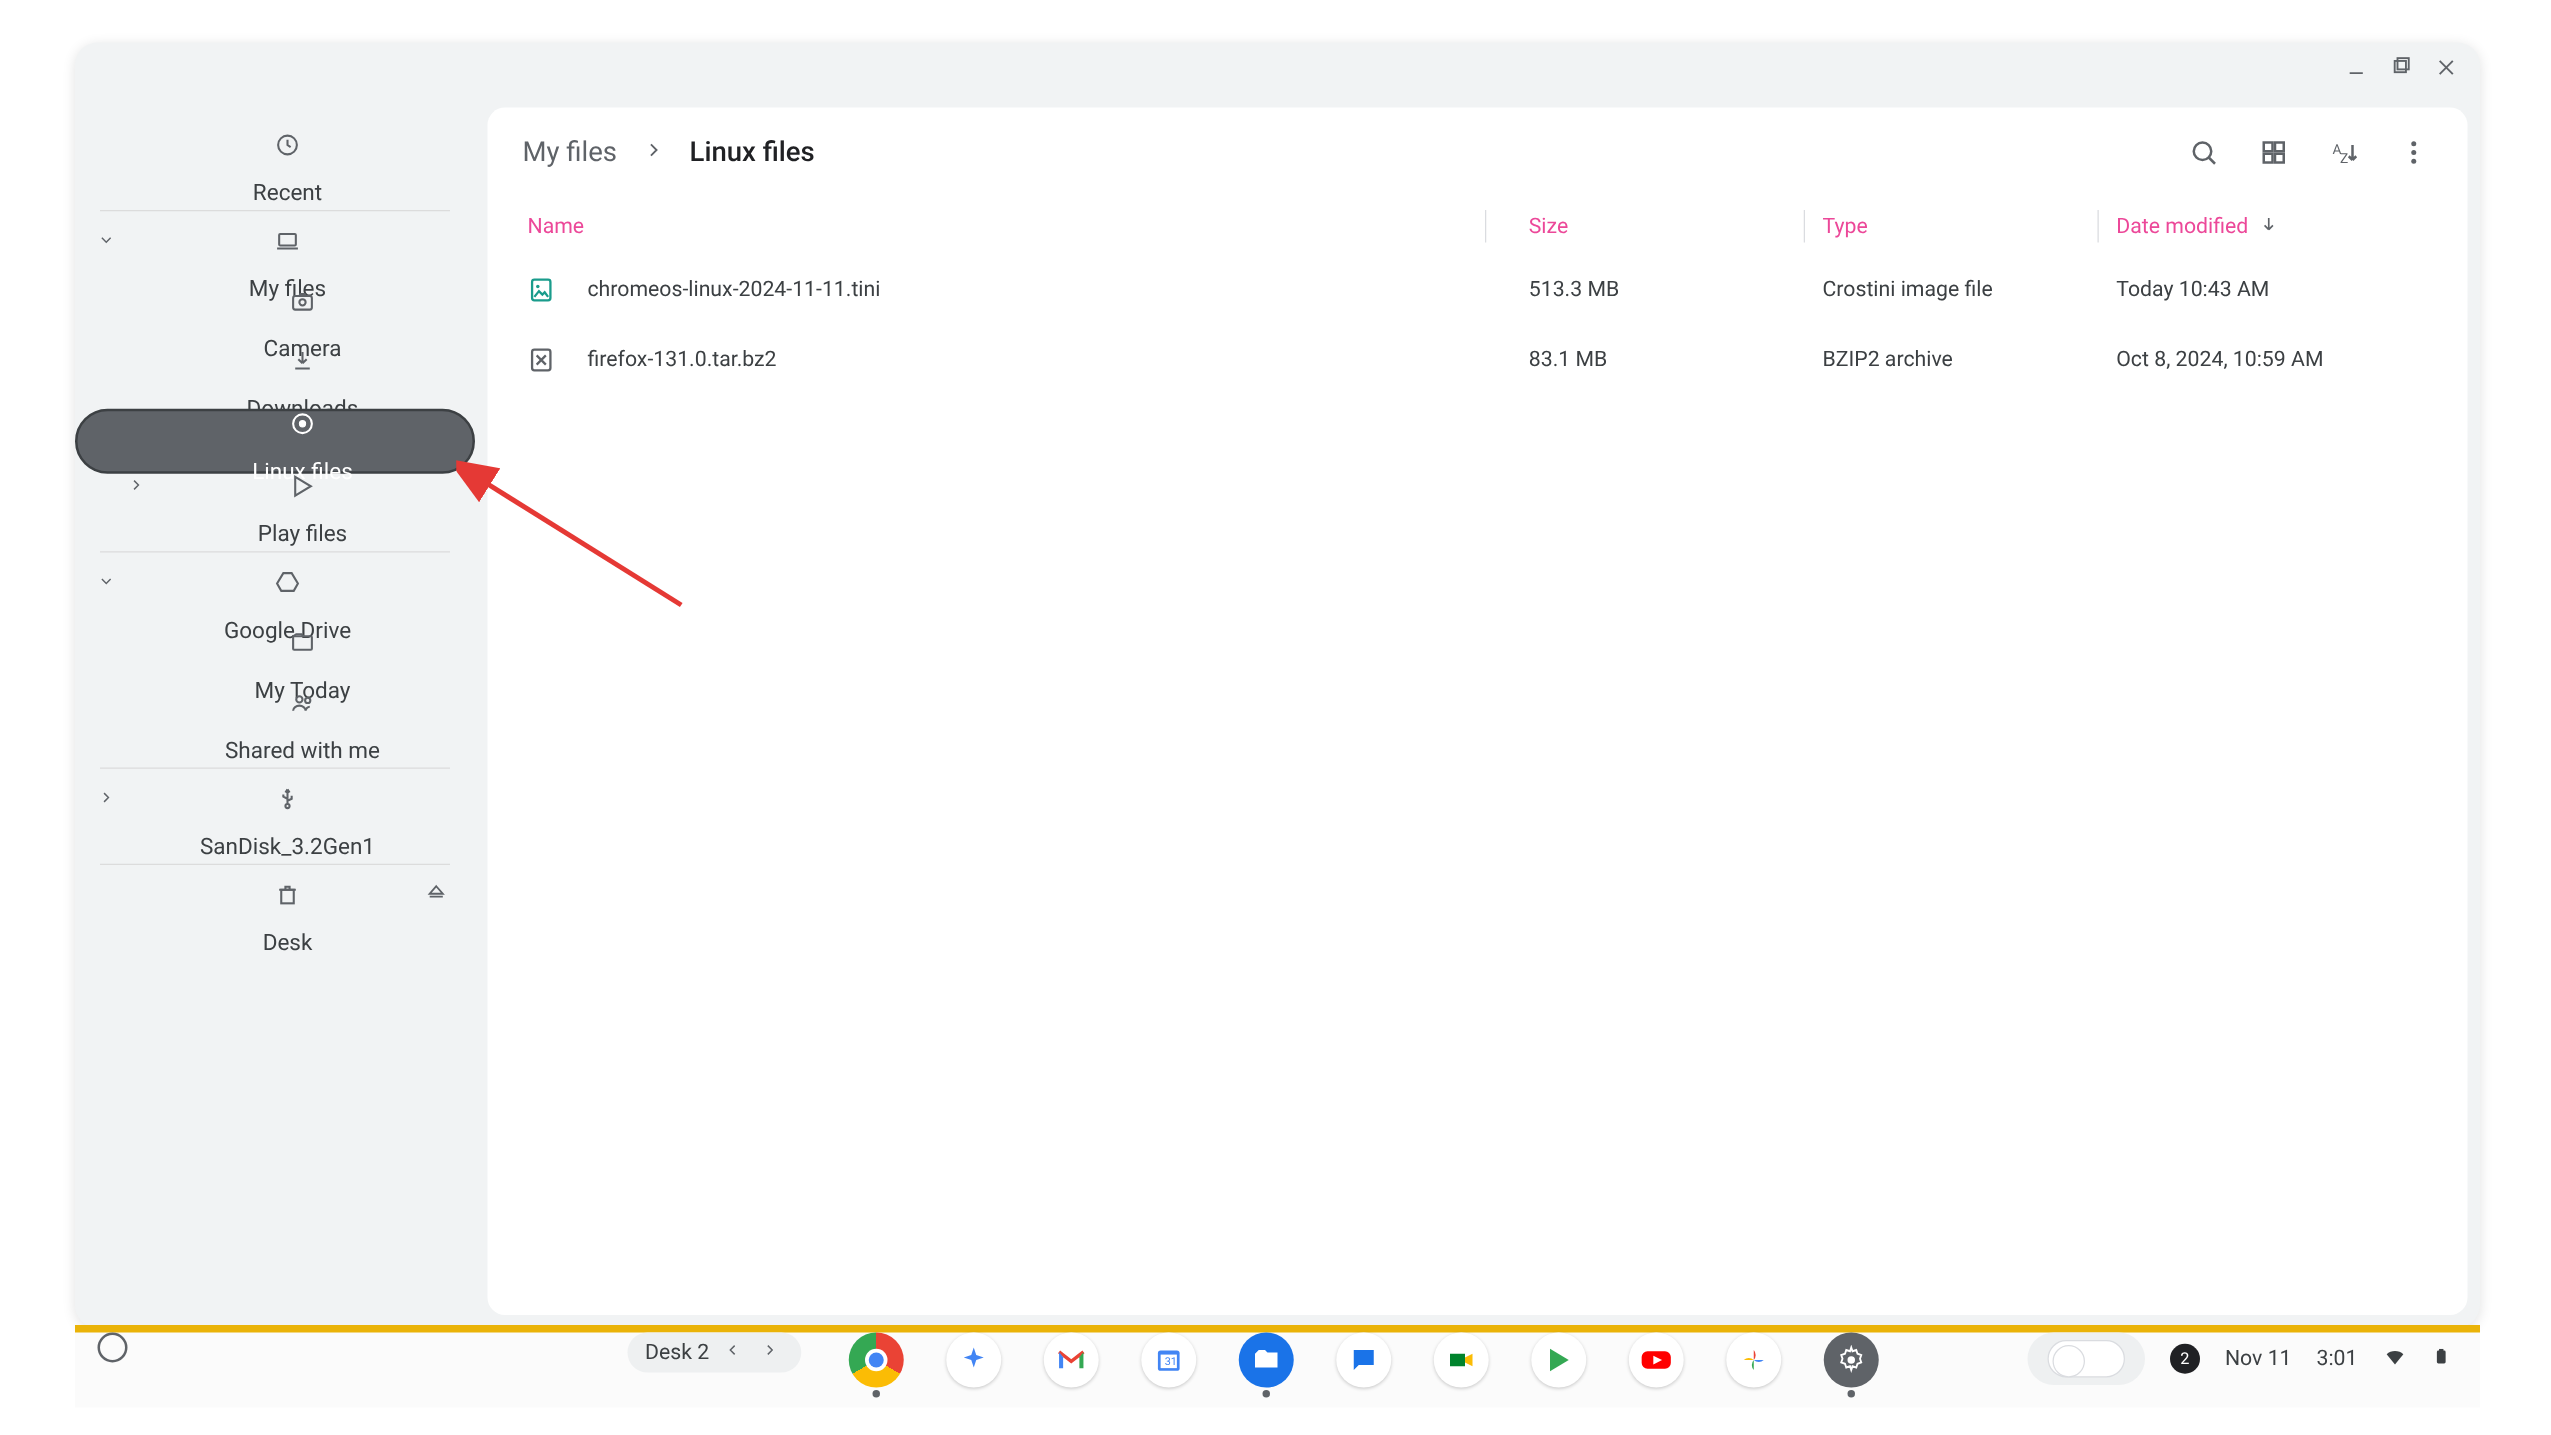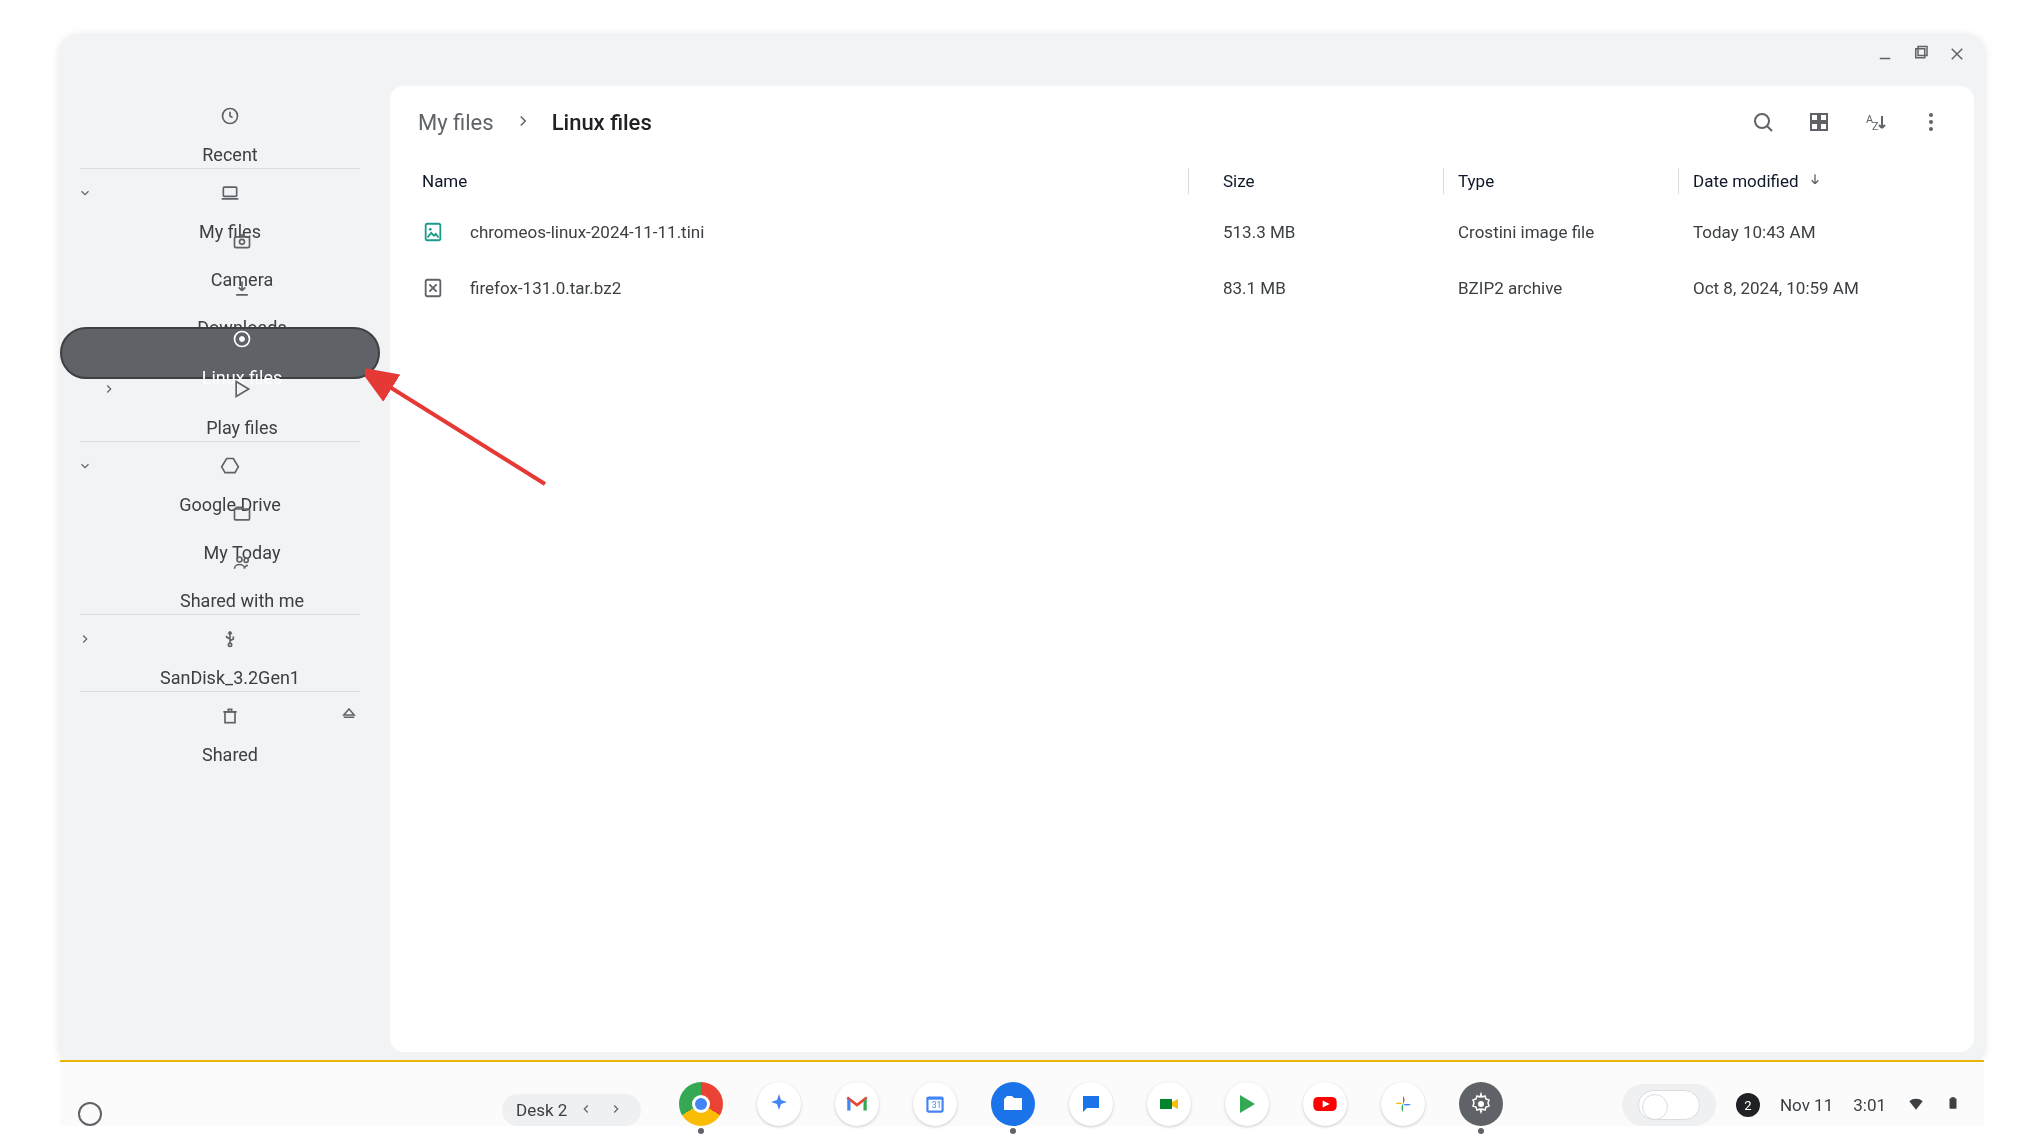--- a/index.html
+++ b/index.html
@@ -61,21 +61,21 @@
   gap: 18px;
 }
 .breadcrumb { display:flex; align-items:center; gap: 20px; font-size:22px; color:#5f6368; }
 .breadcrumb .current { color:#202124; font-weight:500; }
 .header-actions { margin-left:auto; display:flex; gap: 26px; }
 .hact { width:30px; height:30px; display:flex; align-items:center; justify-content:center; color:#5f6368; cursor:pointer; }
 
 
 .tbl-head {
   display:flex; padding: 0 28px; height: 46px; align-items:center;
-  font-size: 17px; color:#0f172a; position:relative;
+  font-size: 17px; color:#ec4899; position:relative;
 }
 .col-name { flex: 0 0 770px; padding-left:4px; }
 .col-size { flex: 0 0 220px; margin-left: 20px; }
 .col-type { flex: 0 0 220px; }
 .col-date { flex: 1; display:flex; align-items:center; gap:8px; }
 .colsep { width:1px; height:26px; background:#dadce0; margin: 0 14px 0 0; }
 .tbl-head .sort-ic { color:#5f6368; }
 
 .tbl-body { padding: 0 28px; }
 .row {
@@ -88,22 +88,22 @@
 .annotation-arrow {
   position:absolute;
   left: 305px; top: 330px;
   width: 200px; height: 130px;
   pointer-events:none;
 }
 
 
 .shelf {
   position:absolute; left:60px; right:57px; bottom:22px; height:66px;
-  background:#fbfbfb; border-top:2px solid #eab308;
-  display:flex; align-items:flex-end;
+  background:#fbfbfb; border-top:6px solid #eab308;
+  display:flex; align-items:flex-start;
 }
 .shelf-left { display:flex; align-items:center; padding-left:18px; }
 .launcher { width:24px; height:24px; border:2px solid #5f6368; border-radius:50%; }
 .desk-switch {
   margin-left: 400px;
   display:flex; align-items:center; gap:8px;
   background:#eef0f1; border-radius:30px; padding:6px 14px;
   color:#3c4043; font-size:17px;
 }
 .desk-switch .navb { color:#5f6368; padding:0 4px; cursor:pointer; }
@@ -283,21 +283,21 @@
       <div class="divider"></div>
 
       <div class="side-item top">
         <span class="icon">
           <svg viewBox="0 0 24 24" width="20" height="20">
               <rect x="6" y="7" width="12" height="13" fill="none" stroke="currentColor" stroke-width="2"></rect>
               <line x1="4" y1="7" x2="20" y2="7" stroke="currentColor" stroke-width="2"></line>
               <path d="M10 7V4h4v3" fill="none" stroke="currentColor" stroke-width="2"></path>
             </svg>
         </span>
-        <span>Shared</span>
+        <span>Desk</span>
       </div>
     </div>
 
     <div class="main">
       <div class="main-header">
         <div class="breadcrumb">
           <span>My files</span>
           <span>
             <svg viewBox="0 0 24 24" width="18" height="18">
                 <path d="M9 6l6 6-6 6" fill="none" stroke="#5f6368" stroke-width="2"></path>

